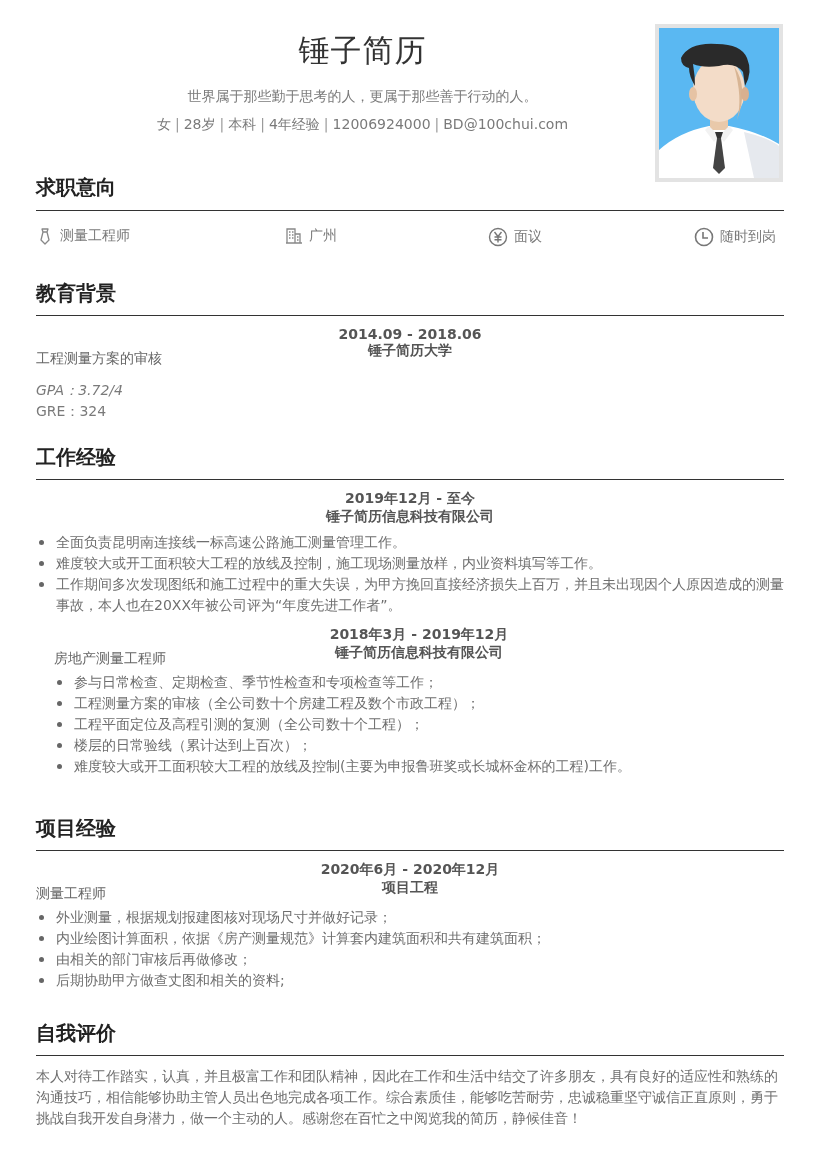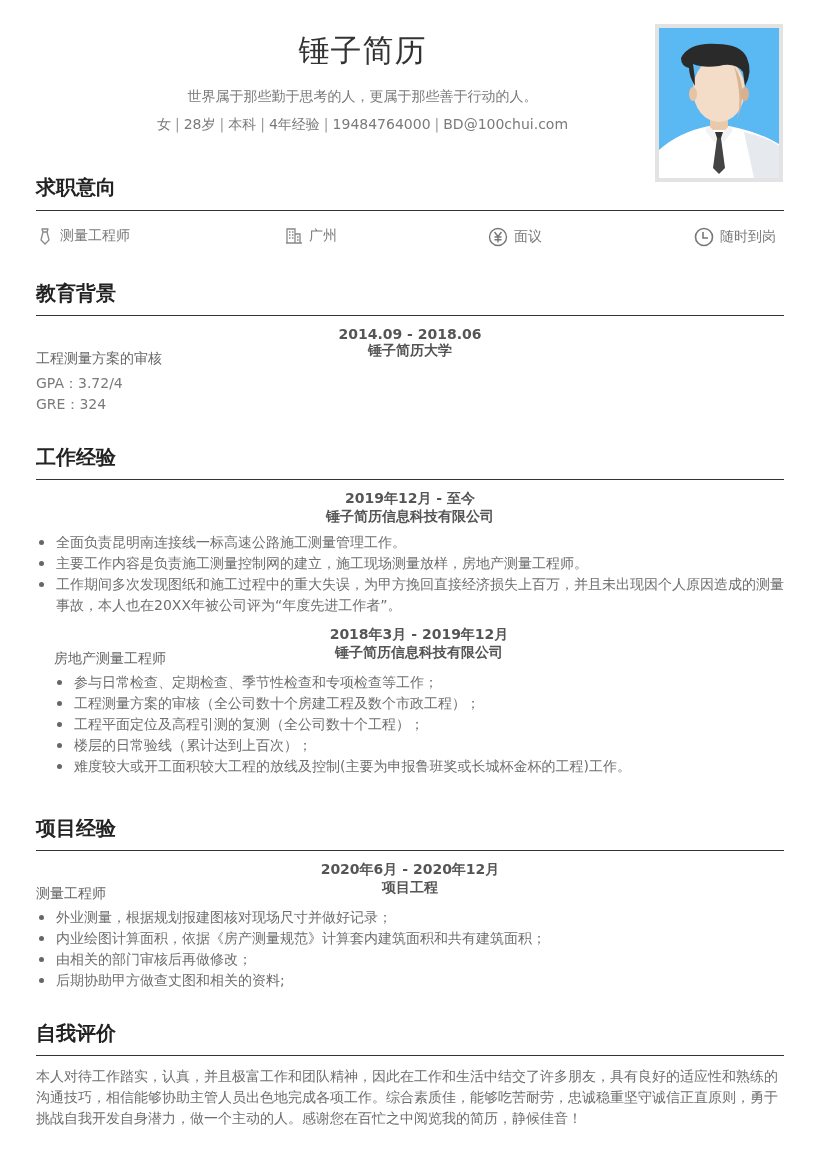--- a/index.html
+++ b/index.html
@@ -35,21 +35,21 @@
 
     .para { font-size: 14px; color: #6e6e6e; line-height: 21px; margin-top: 10px; }
   </style>
 </head>
 <body>
 
 <div class="header">
   <div class="name">锤子简历</div>
   <div class="motto">世界属于那些勤于思考的人，更属于那些善于行动的人。</div>
   <div class="info">
-    <span>女</span><span class="sep">|</span><span>28岁</span><span class="sep">|</span><span>本科</span><span class="sep">|</span><span>4年经验</span><span class="sep">|</span><span>19484764000</span><span class="sep">|</span><span>BD@100chui.com</span>
+    <span>女</span><span class="sep">|</span><span>28岁</span><span class="sep">|</span><span>本科</span><span class="sep">|</span><span>4年经验</span><span class="sep">|</span><span>12006924000</span><span class="sep">|</span><span>BD@100chui.com</span>
   </div>
 
   <div class="photo">
     <div class="photo-inner">
       <svg width="120" height="150" viewBox="0 0 120 150">
 
         <path d="M0 122 Q20 104 50 98 L70 98 Q100 104 120 116 L120 150 L0 150 Z" fill="#ffffff"></path>
         <path d="M85 104 Q110 110 120 118 L120 150 L95 150 Z" fill="#e6e9ee"></path>
 
         <rect x="51" y="86" width="18" height="16" fill="#e9c9aa"></rect>
@@ -107,36 +107,36 @@
 </div>
 
 <div class="section" style="top:278px;">
   <div class="section-title">教育背景</div>
   <div class="section-rule" style="margin-top:3px;"></div>
   <div class="entry-head">
     <span class="entry-date">2014.09 - 2018.06</span>
     <span class="entry-org">锤子简历大学</span>
   </div>
   <div class="entry-role">工程测量方案的审核</div>
-  <div class="line" style="margin-top:4px;">GPA：3.72/4</div>
+  <div class="line" style="margin-top:11px;font-style:italic;">GPA：3.72/4</div>
   <div class="line">GRE：324</div>
 </div>
 
 <div class="section" style="top:442px;">
   <div class="section-title">工作经验</div>
   <div class="section-rule" style="margin-top:3px;"></div>
 
   <div>
     <div class="entry-head">
       <span class="entry-date">2019年12月 - 至今</span>
       <span class="entry-org">锤子简历信息科技有限公司</span>
     </div>
     <ul class="bullets" style="margin-top:20px;">
       <li>全面负责昆明南连接线一标高速公路施工测量管理工作。</li>
-      <li>主要工作内容是负责施工测量控制网的建立，施工现场测量放样，房地产测量工程师。</li>
+      <li>难度较大或开工面积较大工程的放线及控制，施工现场测量放样，内业资料填写等工作。</li>
       <li>工作期间多次发现图纸和施工过程中的重大失误，为甲方挽回直接经济损失上百万，并且未出现因个人原因造成的测量事故，本人也在20XX年被公司评为“年度先进工作者”。</li>
     </ul>
   </div>
 
   <div style="margin-top:5px;margin-left:18px;">
     <div class="entry-head">
       <span class="entry-date">2018年3月 - 2019年12月</span>
       <span class="entry-org">锤子简历信息科技有限公司</span>
     </div>
     <div class="entry-role">房地产测量工程师</div>

